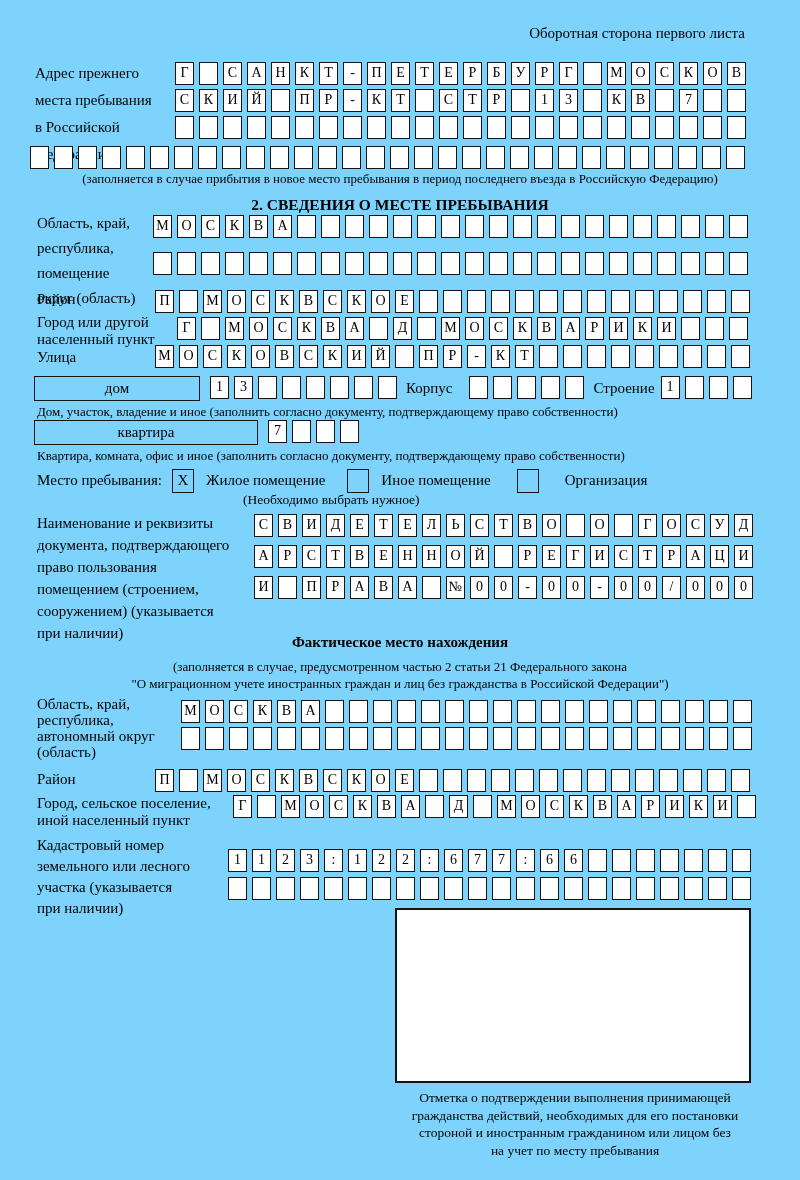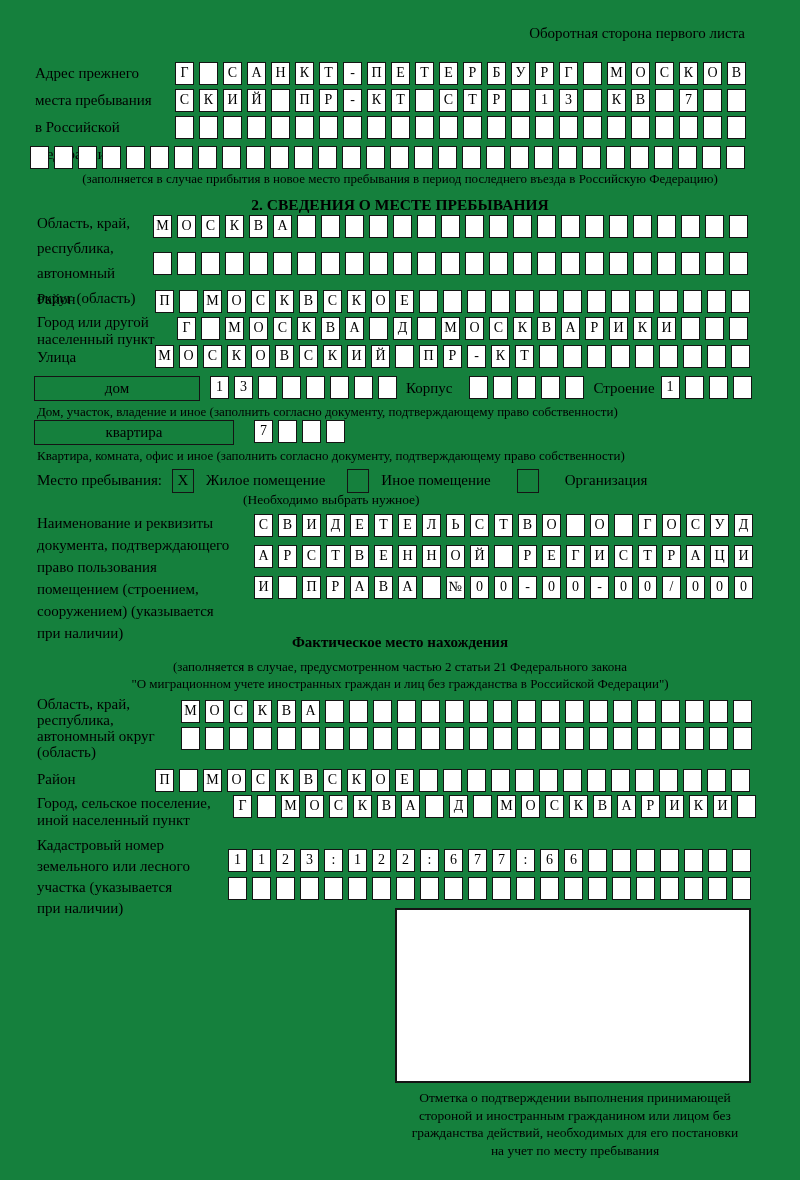--- a/index.html
+++ b/index.html
@@ -1,16 +1,16 @@
 <!DOCTYPE html>
 <html><head>
 <meta charset="utf-8">
 <style>
   html,body{margin:0;padding:0;background:#fff;}
-  .page{position:relative;width:800px;height:1180px;background:#15803d;
+  .page{position:relative;width:800px;height:1180px;background:#7dd3fc;
         font-family:"Liberation Serif","DejaVu Serif",serif;color:#000;overflow:hidden;}
   .abs{position:absolute;}
   .label{font-size:15px;line-height:27px;}
   .label.tight{line-height:17px;}
   .label.lh25{line-height:25px;}
   .label.lh22{line-height:22px;}
   .label.lh16{line-height:16px;}
   .label.lh21{line-height:21px;}
   .boxrow{position:absolute;display:flex;gap:5px;}
   .cells{display:inline-flex;gap:5px;}
@@ -150,21 +150,21 @@
       <span class="cell"></span>
       <span class="cell"></span>
     </div>
   <div class="abs caption center" style="top:171px;">(заполняется в случае прибытия в новое место пребывания в период последнего въезда в Российскую Федерацию)</div>
 
   <div class="abs center h-bold" style="top:196px;">2. СВЕДЕНИЯ О МЕСТЕ ПРЕБЫВАНИЯ</div>
 
   <div class="abs label lh25" style="left:37px;top:211px;width:120px;">
       <div>Область, край,</div>
       <div>республика,</div>
-      <div>автономный</div>
+      <div>помещение</div>
       <div>округ (область)</div>
     </div>
   <div class="boxrow" style="left:153px;top:215px;">
       <span class="cell">М</span>
       <span class="cell">О</span>
       <span class="cell">С</span>
       <span class="cell">К</span>
       <span class="cell">В</span>
       <span class="cell">А</span>
       <span class="cell"></span>
@@ -328,21 +328,21 @@
     <span class="cells">
         <span class="cell">1</span>
         <span class="cell"></span>
         <span class="cell"></span>
         <span class="cell"></span>
       </span>
   </div>
   <div class="abs caption" style="left:37px;top:404px;text-align:right;">Дом, участок, владение и иное (заполнить согласно документу, подтверждающему право собственности)</div>
 
   <div class="hrow" style="left:34px;top:420px;">
-    <span class="typebox" style="width:200px;margin-right:20px;text-align:center;">квартира</span>
+    <span class="typebox" style="width:224px;margin-right:10px;text-align:center;">квартира</span>
     <span class="cells">
         <span class="cell">7</span>
         <span class="cell"></span>
         <span class="cell"></span>
         <span class="cell"></span>
       </span>
   </div>
   <div class="abs caption" style="left:37px;top:448px;">Квартира, комната, офис и иное (заполнить согласно документу, подтверждающему право собственности)</div>
 
   <div class="hrow" style="left:37px;top:468px;align-items:center;">
@@ -608,18 +608,18 @@
       <span class="cell"></span>
       <span class="cell"></span>
       <span class="cell"></span>
       <span class="cell"></span>
       <span class="cell"></span>
     </div>
 
   <div class="abs stamp-box" style="left:395px;top:908px;width:356px;height:175px;"></div>
   <div class="abs caption" style="left:380px;top:1089px;width:390px;text-align:center;line-height:17.5px;font-size:13.5px;">
       <div>Отметка о подтверждении выполнения принимающей</div>
+      <div>гражданства действий, необходимых для его постановки</div>
       <div>стороной и иностранным гражданином или лицом без</div>
-      <div>гражданства действий, необходимых для его постановки</div>
       <div>на учет по месту пребывания</div>
     </div>
 
 </div>
 
 </body></html>

